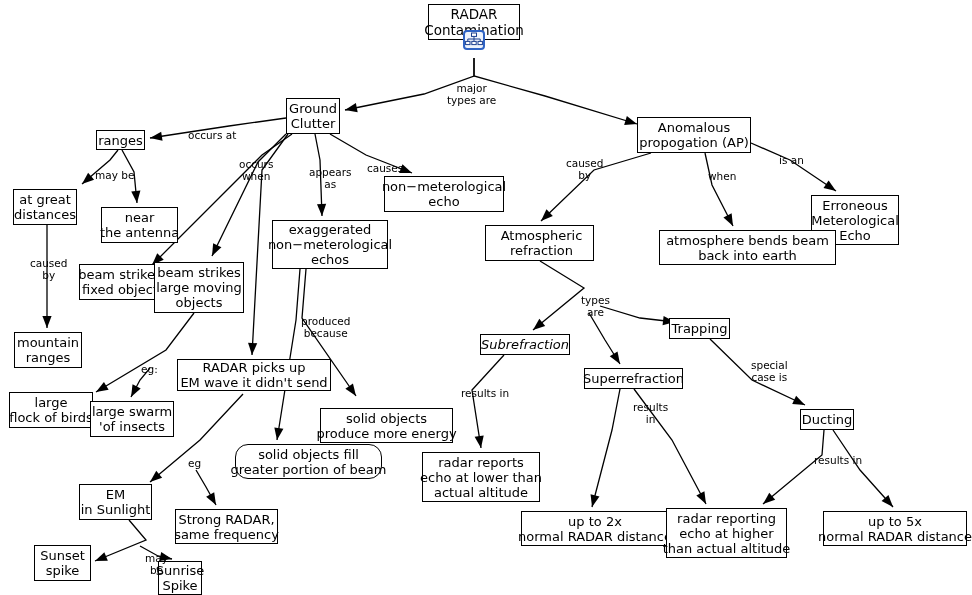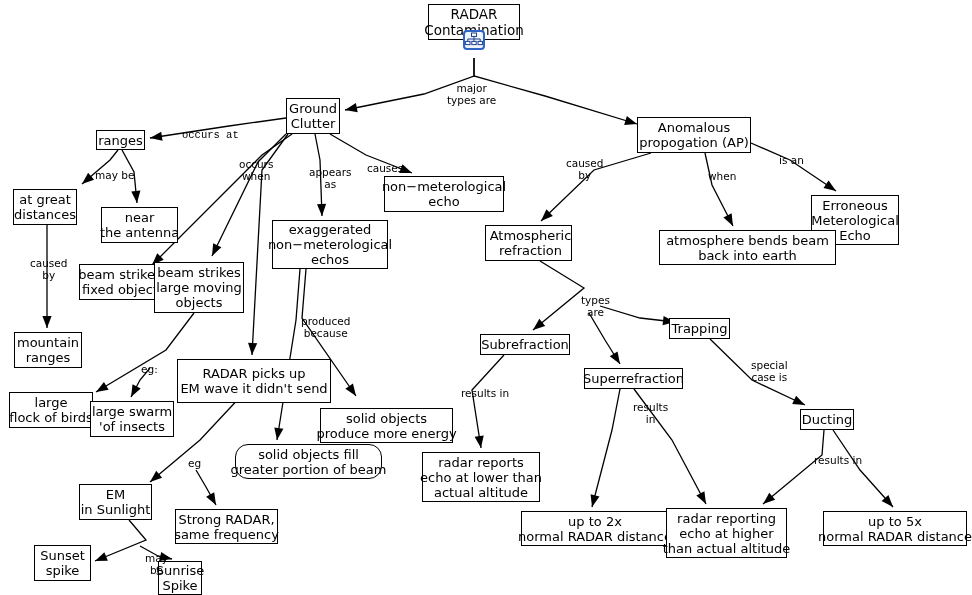--- a/index.html
+++ b/index.html
@@ -134,21 +134,21 @@
       <polyline points="710,339 752,380 805,405" fill="none" stroke="#000000" stroke-width="1.3"></polyline>
       <polygon points="792.1843749815821,404.04096121699723 805,405 796.1092667981416,395.7201905658913" fill="#000000"></polygon>
       <polyline points="824,430 822,455 763,504" fill="none" stroke="#000000" stroke-width="1.3"></polyline>
       <polygon points="769.2925229400215,492.79445873465704 763,504 775.1704121678741,499.8719171926838" fill="#000000"></polygon>
       <polyline points="833,430 860,470 893,507" fill="none" stroke="#000000" stroke-width="1.3"></polyline>
       <polygon points="881.579662837944,501.1062830823865 893,507 888.4455808350543,494.9826264903692" fill="#000000"></polygon>
     </svg>
   <div id="link-label-layer">
       <div class="link-label" style="left: 447px; top: 83px;">major
 types are</div>
-      <div class="link-label" style="left: 182px; top: 130px; font-family: Liberation Mono, monospace;">occurs at</div>
+      <div class="link-label" style="left: 188px; top: 130px;">occurs at</div>
       <div class="link-label" style="left: 367px; top: 163px;">causes</div>
       <div class="link-label" style="left: 309px; top: 167px;">appears
 as</div>
       <div class="link-label" style="left: 239px; top: 159px;">occurs
 when</div>
       <div class="link-label" style="left: 95px; top: 170px;">may be</div>
       <div class="link-label" style="left: 566px; top: 158px;">caused
 by</div>
       <div class="link-label" style="left: 708px; top: 171px;">when</div>
       <div class="link-label" style="left: 779px; top: 155px;">is an</div>
@@ -181,36 +181,36 @@
 distances</span></div>
       <div class="node" style="left: 101px; top: 207px; width: 77px; height: 36px;"><span>near
 the antenna</span></div>
       <div class="node" style="left: 384px; top: 176px; width: 120px; height: 36px;"><span>non−meterological
 echo</span></div>
       <div class="node" style="left: 811px; top: 195px; width: 88px; height: 50px;"><span>Erroneous
 Meterological
 Echo</span></div>
       <div class="node" style="left: 659px; top: 230px; width: 177px; height: 35px;"><span>atmosphere bends beam
 back into earth</span></div>
-      <div class="node" style="left: 485px; top: 225px; width: 87px; height: 36px; padding-left: 8px;"><span>Atmospheric
+      <div class="node" style="left: 485px; top: 225px; width: 109px; height: 36px; padding-left: 8px;"><span>Atmospheric
 refraction</span></div>
       <div class="node" style="left: 272px; top: 220px; width: 116px; height: 49px;"><span>exaggerated
 non−meterological
 echos</span></div>
       <div class="node" style="left: 79px; top: 264px; width: 82px; height: 36px;"><span>beam strikes
 fixed object</span></div>
       <div class="node" style="left: 154px; top: 262px; width: 90px; height: 51px;"><span>beam strikes
 large moving
 objects</span></div>
       <div class="node" style="left: 14px; top: 332px; width: 68px; height: 36px;"><span>mountain
 ranges</span></div>
-      <div class="node" style="left: 480px; top: 334px; width: 90px; height: 21px;"><span>Subrefraction</span></div>
+      <div class="node" style="left: 480px; top: 334px; width: 90px; height: 21px; font-style: italic;"><span>Subrefraction</span></div>
       <div class="node" style="left: 669px; top: 318px; width: 61px; height: 21px;"><span>Trapping</span></div>
       <div class="node" style="left: 584px; top: 368px; width: 99px; height: 21px;"><span>Superrefraction</span></div>
-      <div class="node" style="left: 177px; top: 359px; width: 154px; height: 44px;"><span>RADAR picks up
+      <div class="node" style="left: 177px; top: 359px; width: 154px; height: 32px;"><span>RADAR picks up
 EM wave it didn't send</span></div>
       <div class="node" style="left: 9px; top: 392px; width: 84px; height: 36px;"><span>large
 flock of birds</span></div>
       <div class="node" style="left: 90px; top: 401px; width: 84px; height: 36px;"><span>large swarm
 'of insects</span></div>
       <div class="node" style="left: 320px; top: 400px; width: 133px; height: 35px; margin-top: 8px;"><span>solid objects
 produce more energy</span></div>
       <div class="node" style="left: 800px; top: 409px; width: 54px; height: 21px;"><span>Ducting</span></div>
       <div class="node" style="left: 235px; top: 444px; width: 147px; height: 35px; border-radius: 13px;"><span>solid objects fill
 greater portion of beam</span></div>

